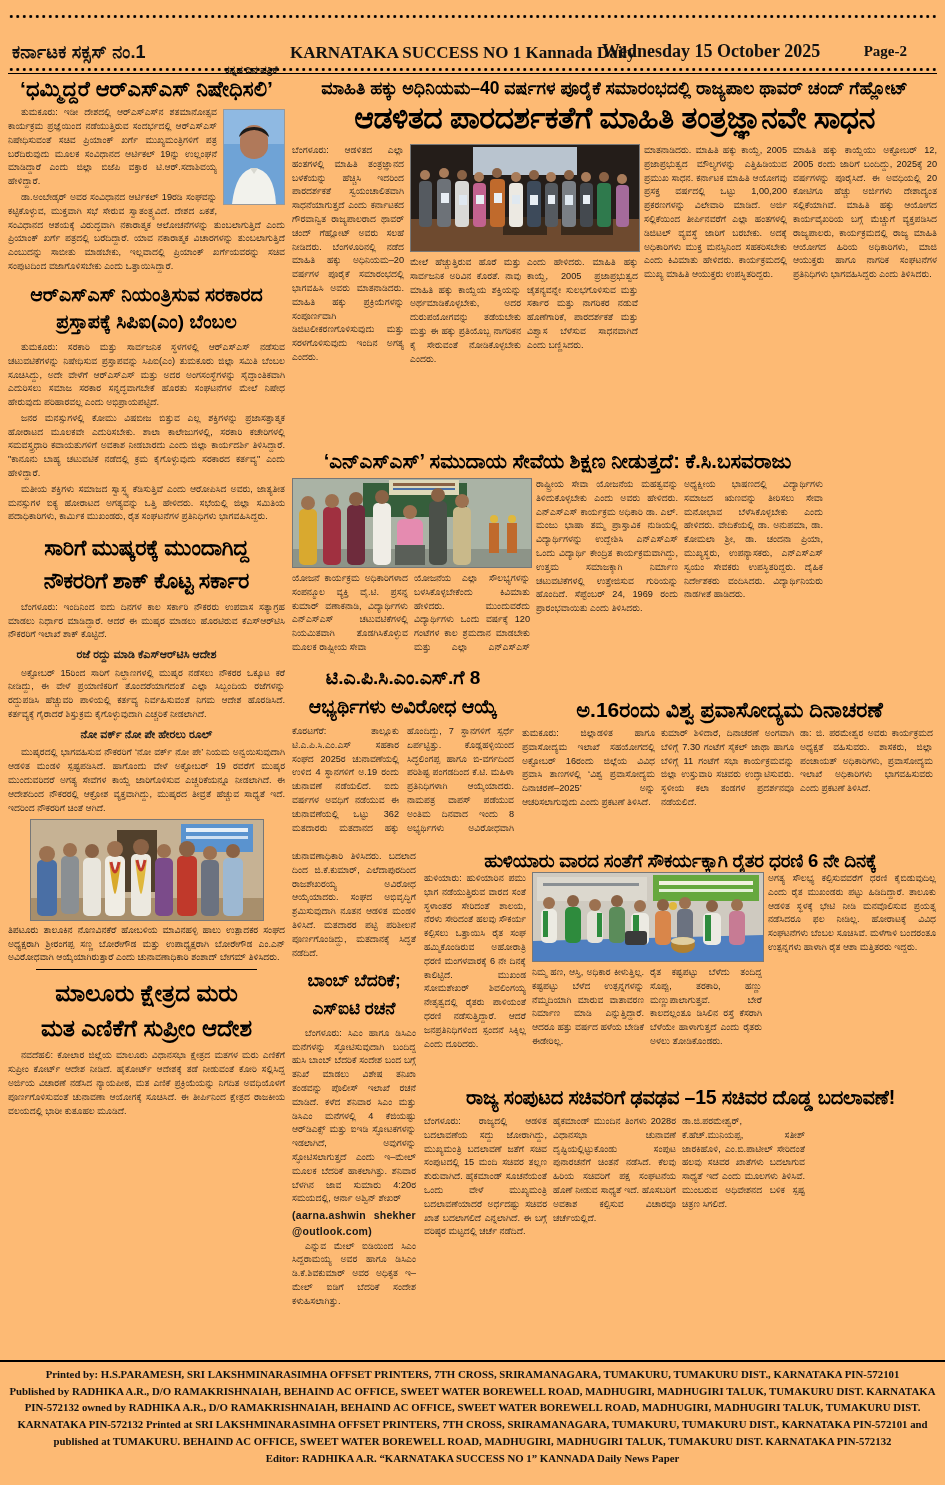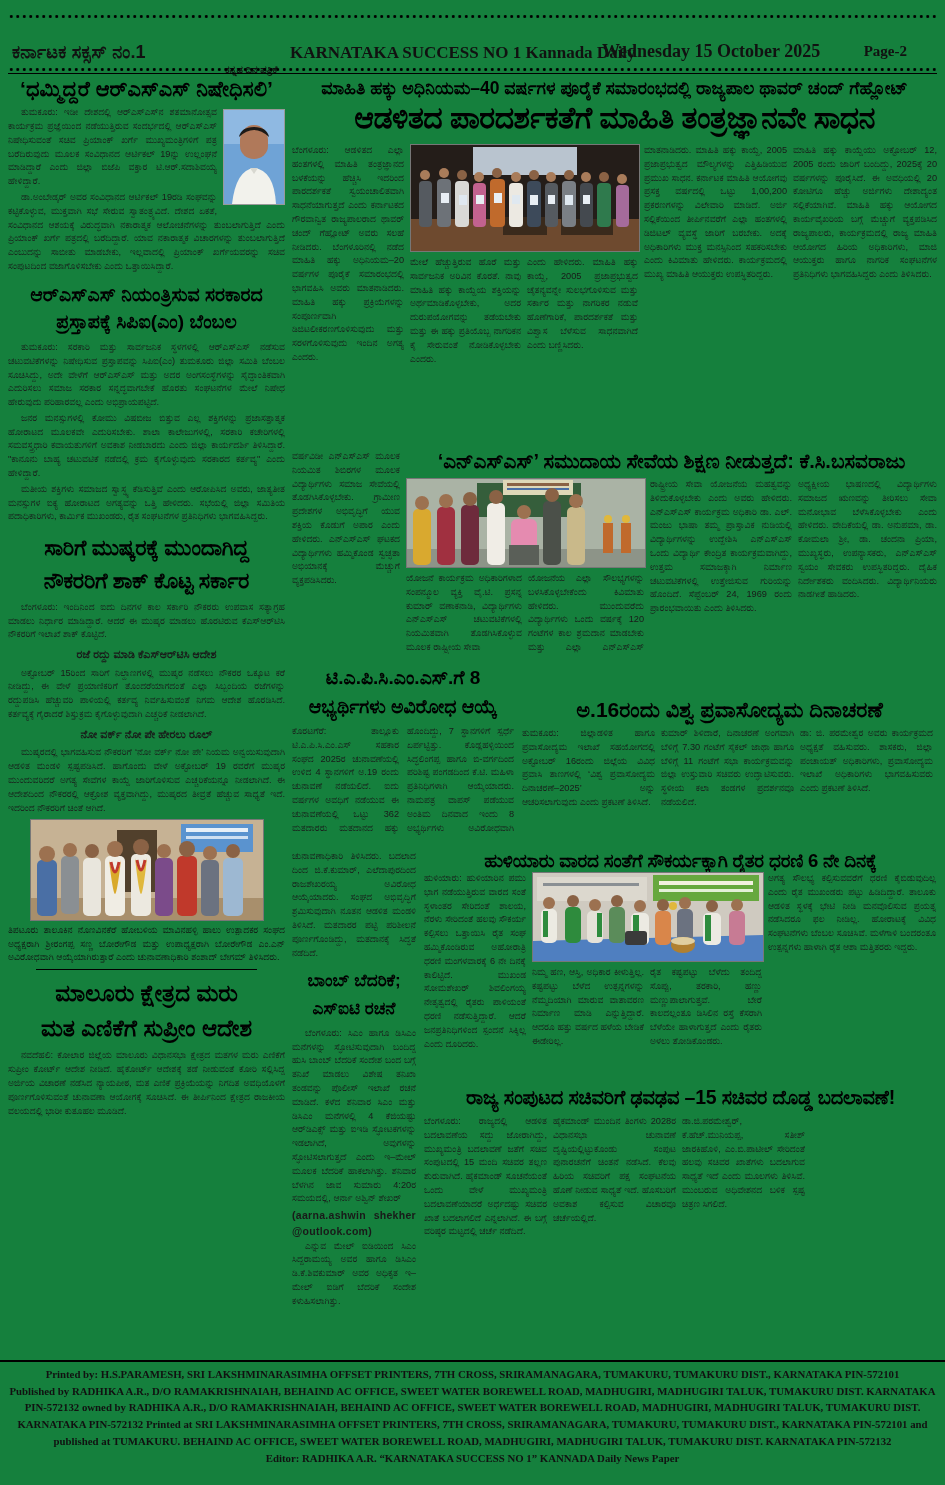--- a/index.html
+++ b/index.html
@@ -1,16 +1,16 @@
 <!DOCTYPE html>
 <html><head>
 <meta charset="utf-8">
 <style>
   html,body{margin:0;padding:0;background:#e9e9e6;}
-  #page{position:relative;width:945px;height:1485px;background:#15803d;margin:0 auto;
+  #page{position:relative;width:945px;height:1485px;background:#fdba74;margin:0 auto;
         font-family:"Liberation Sans","DejaVu Sans",sans-serif;color:#111;overflow:hidden;}
   
   .dotline{position:absolute;left:8px;right:8px;height:7px;
      background-image:radial-gradient(circle,#000 1.3px,transparent 1.5px);
      background-size:6.5px 7px;background-repeat:repeat-x;}
   .mast{position:absolute;top:40px;left:10px;right:10px;height:28px;}
   .mast-logo{position:absolute;left:2px;top:2px;font-weight:bold;font-size:18px;letter-spacing:.2px;}
   .mast-sub{position:absolute;left:215px;top:24px;font-size:10px;font-weight:bold;}
   .mast-title{position:absolute;left:280px;top:3px;font-family:"Liberation Serif",serif;font-weight:bold;font-size:17px;}
   .mast-date{position:absolute;left:592px;top:1px;font-family:"Liberation Serif",serif;font-weight:bold;font-size:18px;}
@@ -210,21 +210,20 @@
           <div class="colbox bodytxt" style="width:111px;height:186px;">ಎಂದು ಹೇಳಿದರು. ಮಾಹಿತಿ ಹಕ್ಕು ಕಾಯ್ದೆ, 2005 ಪ್ರಜಾಪ್ರಭುತ್ವದ ಚೈತನ್ಯವನ್ನೇ ಸುಲಭಗೊಳಿಸುವ ಮತ್ತು ಸರ್ಕಾರ ಮತ್ತು ನಾಗರಿಕರ ನಡುವೆ ಹೊಣೆಗಾರಿಕೆ, ಪಾರದರ್ಶಕತೆ ಮತ್ತು ವಿಶ್ವಾಸ ಬೆಳೆಸುವ ಸಾಧನವಾಗಿದೆ ಎಂದು ಬಣ್ಣಿಸಿದರು.</div>
         </div>
       </div>
       <div class="colbox bodytxt" style="width:143px;height:300px;">ಮಾತನಾಡಿದರು. ಮಾಹಿತಿ ಹಕ್ಕು ಕಾಯ್ದೆ, 2005 ಪ್ರಜಾಪ್ರಭುತ್ವದ ಮೌಲ್ಯಗಳನ್ನು ಎತ್ತಿಹಿಡಿಯುವ ಪ್ರಮುಖ ಸಾಧನ. ಕರ್ನಾಟಕ ಮಾಹಿತಿ ಆಯೋಗವು ಪ್ರಸಕ್ತ ವರ್ಷದಲ್ಲಿ ಒಟ್ಟು 1,00,200 ಪ್ರಕರಣಗಳನ್ನು ವಿಲೇವಾರಿ ಮಾಡಿದೆ. ಅರ್ಜಿ ಸಲ್ಲಿಕೆಯಿಂದ ತೀರ್ಪಿನವರೆಗೆ ಎಲ್ಲಾ ಹಂತಗಳಲ್ಲಿ ಡಿಜಿಟಲ್ ವ್ಯವಸ್ಥೆ ಜಾರಿಗೆ ಬರಬೇಕು. ಅದಕ್ಕೆ ಅಧಿಕಾರಿಗಳು ಮುಕ್ತ ಮನಸ್ಸಿನಿಂದ ಸಹಕರಿಸಬೇಕು ಎಂದು ಕಿವಿಮಾತು ಹೇಳಿದರು. ಕಾರ್ಯಕ್ರಮದಲ್ಲಿ ಮುಖ್ಯ ಮಾಹಿತಿ ಆಯುಕ್ತರು ಉಪಸ್ಥಿತರಿದ್ದರು.</div>
       <div class="colbox bodytxt" style="width:144px;height:300px;">ಮಾಹಿತಿ ಹಕ್ಕು ಕಾಯ್ದೆಯು ಅಕ್ಟೋಬರ್ 12, 2005 ರಂದು ಜಾರಿಗೆ ಬಂದಿದ್ದು, 2025ಕ್ಕೆ 20 ವರ್ಷಗಳನ್ನು ಪೂರೈಸಿದೆ. ಈ ಅವಧಿಯಲ್ಲಿ 20 ಕೋಟಿಗೂ ಹೆಚ್ಚು ಅರ್ಜಿಗಳು ದೇಶಾದ್ಯಂತ ಸಲ್ಲಿಕೆಯಾಗಿವೆ. ಮಾಹಿತಿ ಹಕ್ಕು ಆಯೋಗದ ಕಾರ್ಯವೈಖರಿಯ ಬಗ್ಗೆ ಮೆಚ್ಚುಗೆ ವ್ಯಕ್ತಪಡಿಸಿದ ರಾಜ್ಯಪಾಲರು, ಕಾರ್ಯಕ್ರಮದಲ್ಲಿ ರಾಜ್ಯ ಮಾಹಿತಿ ಆಯೋಗದ ಹಿರಿಯ ಅಧಿಕಾರಿಗಳು, ಮಾಜಿ ಆಯುಕ್ತರು ಹಾಗೂ ನಾಗರಿಕ ಸಂಘಟನೆಗಳ ಪ್ರತಿನಿಧಿಗಳು ಭಾಗವಹಿಸಿದ್ದರು ಎಂದು ತಿಳಿಸಿದರು.</div>
     </div>
   </div>
 
   <div id="nss-art">
     <div class="cols">
-      <div class="colbox bodytxt" style="width:108px;height:208px;">ವರ್ಷವಿಡೀ ಎನ್‌ಎಸ್‌ಎಸ್ ಮೂಲಕ ನಿಯಮಿತ ಶಿಬಿರಗಳ ಮೂಲಕ ವಿದ್ಯಾರ್ಥಿಗಳು ಸಮಾಜ ಸೇವೆಯಲ್ಲಿ ತೊಡಗಿಸಿಕೊಳ್ಳಬೇಕು. ಗ್ರಾಮೀಣ ಪ್ರದೇಶಗಳ ಅಭಿವೃದ್ಧಿಗೆ ಯುವ ಶಕ್ತಿಯ ಕೊಡುಗೆ ಅಪಾರ ಎಂದು ಹೇಳಿದರು. ಎನ್‌ಎಸ್‌ಎಸ್ ಘಟಕದ ವಿದ್ಯಾರ್ಥಿಗಳು ಹಮ್ಮಿಕೊಂಡ ಸ್ವಚ್ಛತಾ ಅಭಿಯಾನಕ್ಕೆ ಮೆಚ್ಚುಗೆ ವ್ಯಕ್ತಪಡಿಸಿದರು.</div>
       <div style="width:531px;">
         <div class="h-center nss-head nowrap">‘ಎನ್‌ಎಸ್‌ಎಸ್’ ಸಮುದಾಯ ಸೇವೆಯ ಶಿಕ್ಷಣ ನೀಡುತ್ತದೆ: ಕೆ.ಸಿ.ಬಸವರಾಜು</div>
         <div class="cols" style="height:178px;">
           <div class="stack" style="width:238px;">
             <svg class="photo-frame" viewBox="0 0 238 88" style="width:238px;height:88px;" preserveAspectRatio="none">
               <rect width="238" height="88" fill="#aab3a5"></rect>
               <rect x="70" y="4" width="104" height="34" fill="#355e3b"></rect>
               <rect x="96" y="1" width="70" height="15" fill="#ded8b8"></rect>
               <rect x="100" y="4" width="62" height="3" fill="#8a6245"></rect>
                 <rect x="100" y="9" width="62" height="2" fill="#4a6fa5"></rect>

